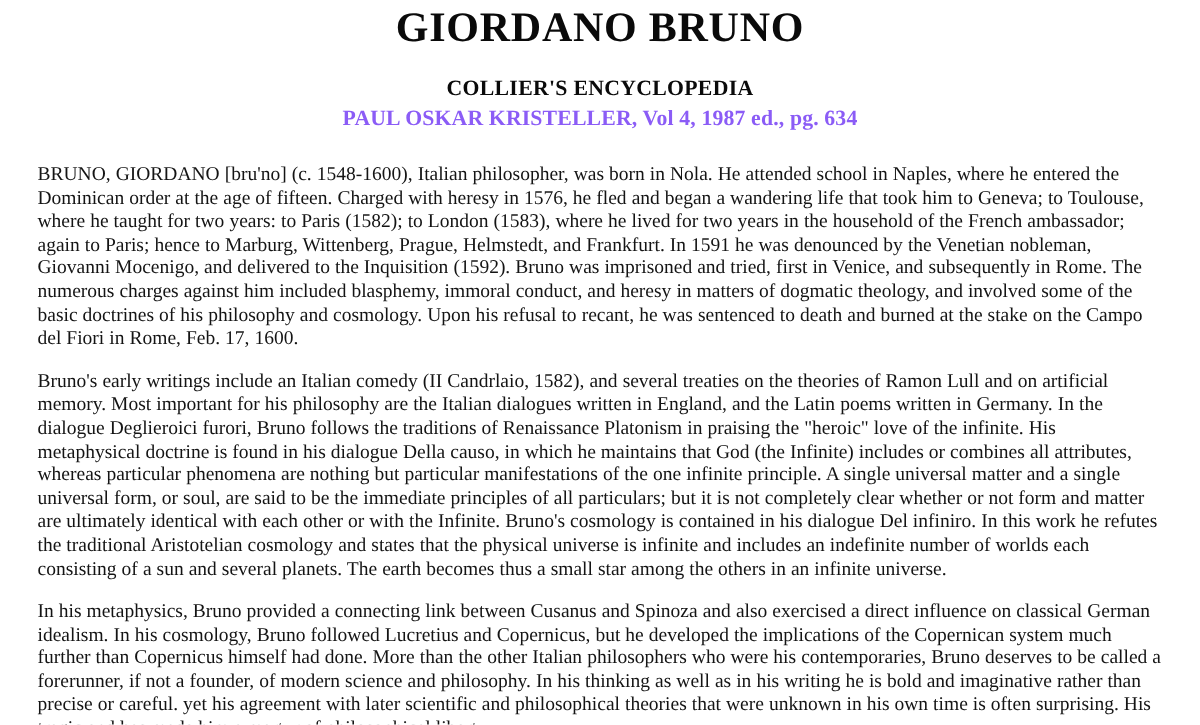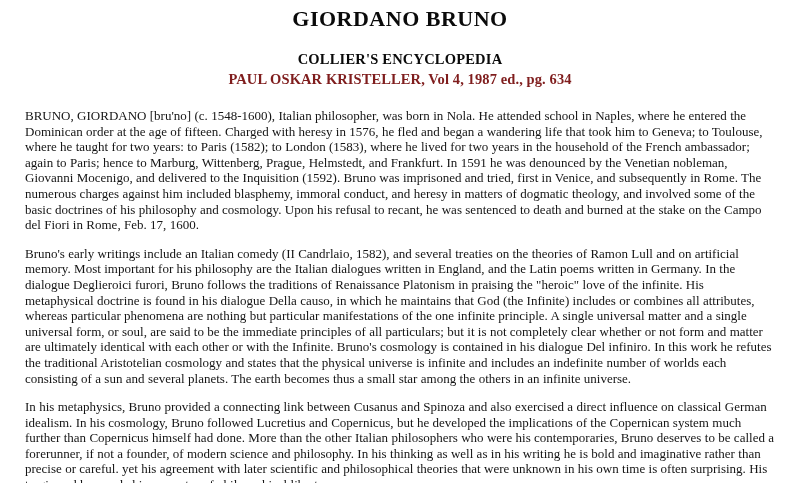--- a/index.html
+++ b/index.html
@@ -18,21 +18,21 @@
   .page {
     width: 800px;
     height: 483px;
     box-sizing: border-box;
     padding: 0 25px 0 25px;
     background: #ffffff;
     position: relative;
   }
   .doc-title {
     text-align: center;
-    font-size: 22px;
+    font-size: 28px;
     font-weight: bold;
     letter-spacing: 0.5px;
     margin: 0;
     padding-top: 4px;
     line-height: 30px;
     color: #0a0a0a;
   }
   .subtitle-block {
     text-align: center;
     margin-top: 16px;
@@ -44,21 +44,21 @@
     font-weight: bold;
     line-height: 19px;
     letter-spacing: 0.2px;
     color: #0a0a0a;
   }
   .author-line {
     font-size: 14.5px;
     font-weight: bold;
     line-height: 19px;
     letter-spacing: 0.1px;
-    color: #7f1d1d;
+    color: #8b5cf6;
     margin-top: 1px;
   }
   .body-text {
     margin-top: 19px;
   }
   .para {
     font-size: 13px;
     line-height: 15.6px;
     text-align: left;
     margin: 0 0 13px 0;

